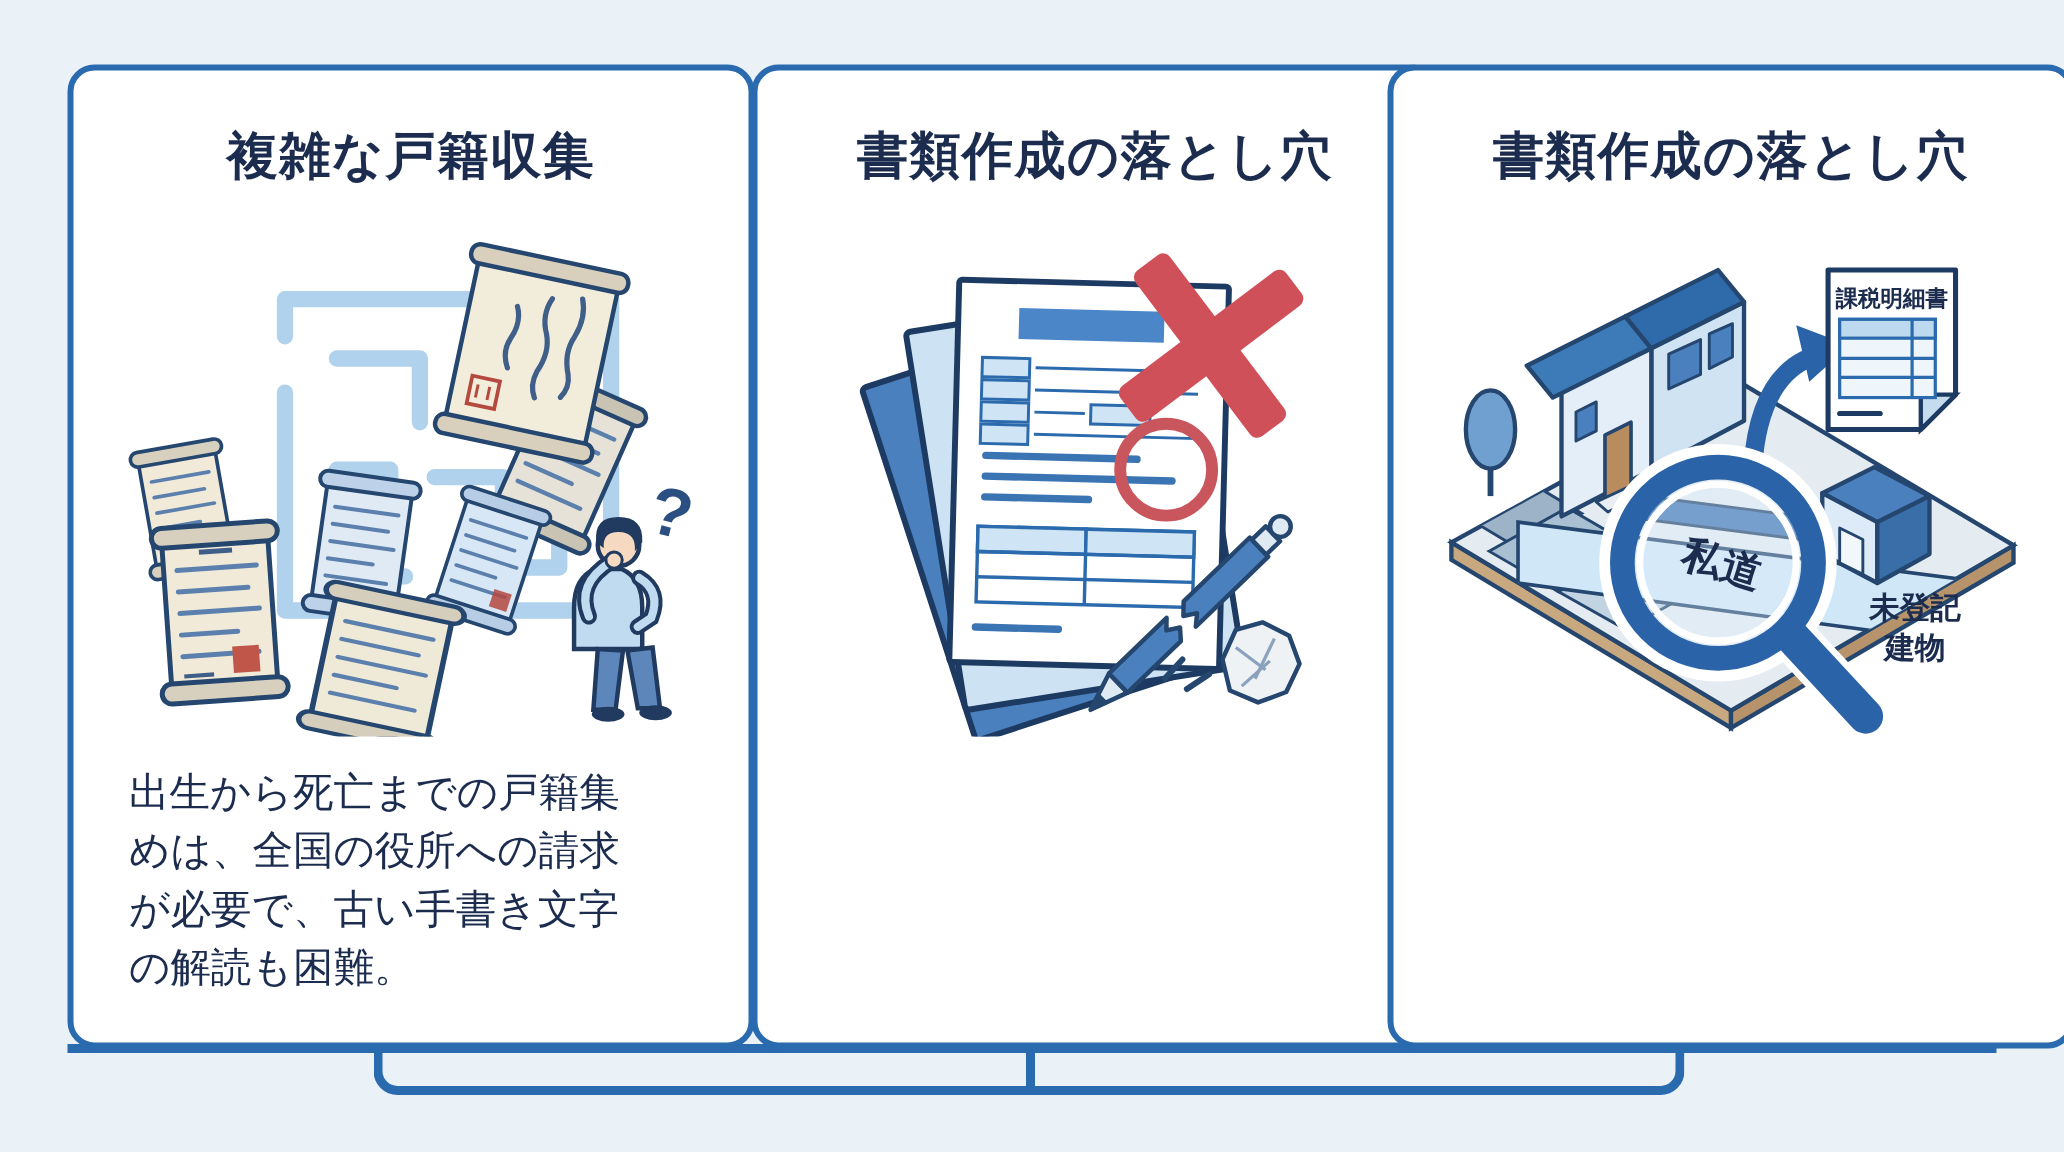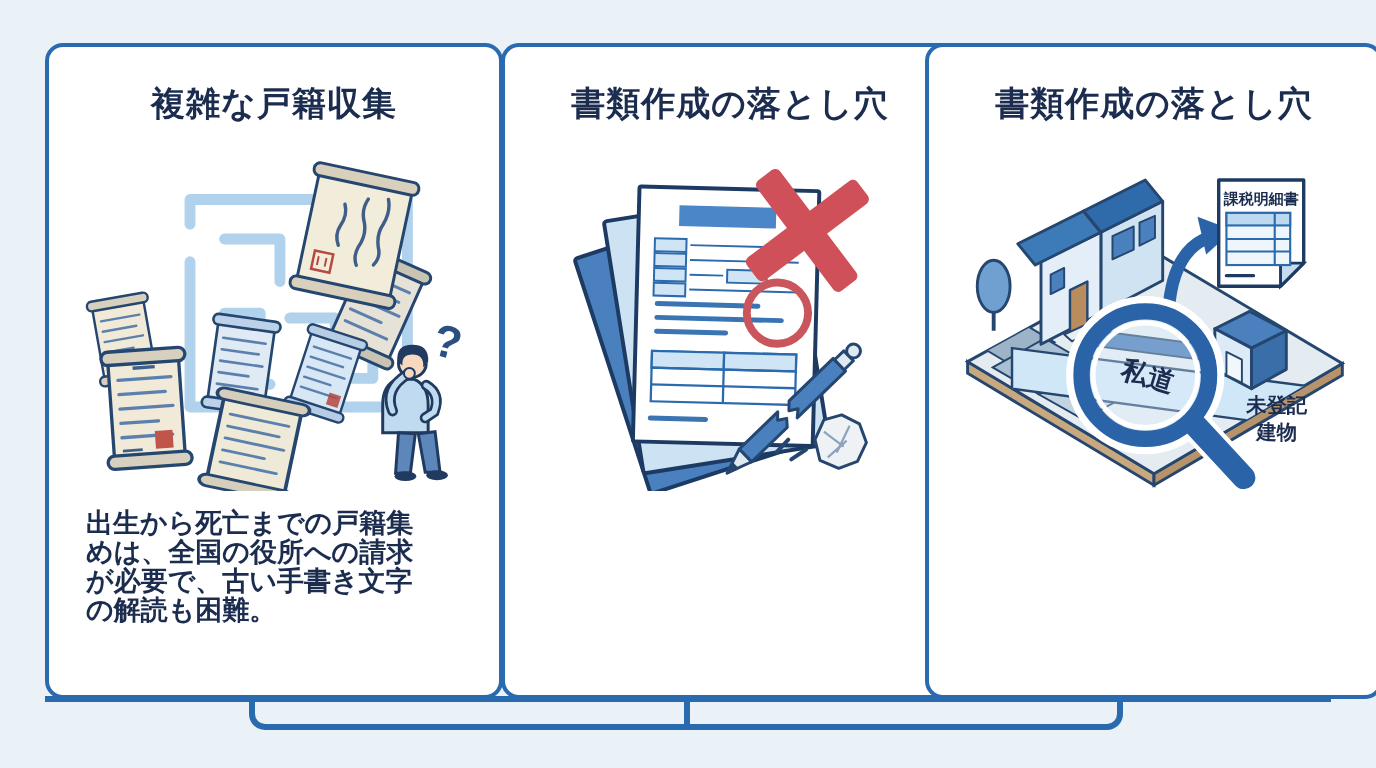--- a/index.html
+++ b/index.html
@@ -14,21 +14,21 @@
     box-sizing:border-box;z-index:1;
   }
   #card1{left:45px}#card2{left:501px}#card3{left:925px}
   .card-title{
     margin-top:34px;text-align:center;
     font-size:34px;font-weight:700;color:#1b2c4f;letter-spacing:1px;
   }
   .illus{display:block;margin:10px auto 0;width:396px;height:336px;}
   .card-body{
     margin:18px 0 0 37px;width:328px;
-    font-size:27px;line-height:29px;font-weight:700;color:#1b2c4f;
+    font-size:27px;line-height:39px;font-weight:400;color:#1b2c4f;
     text-align:left;
   }
   
   .conn-baseline{position:absolute;left:45px;top:696px;width:1286px;height:6px;background:#2a6aae;z-index:0;}
   .conn-bracket{
     position:absolute;left:249px;top:700px;width:874px;height:30px;box-sizing:border-box;
     border-left:6px solid #2a6aae;border-right:6px solid #2a6aae;border-bottom:6px solid #2a6aae;
     border-radius:0 0 16px 16px;z-index:0;
   }
   .conn-stub{position:absolute;left:684px;top:702px;width:6px;height:26px;background:#2a6aae;z-index:0;}

